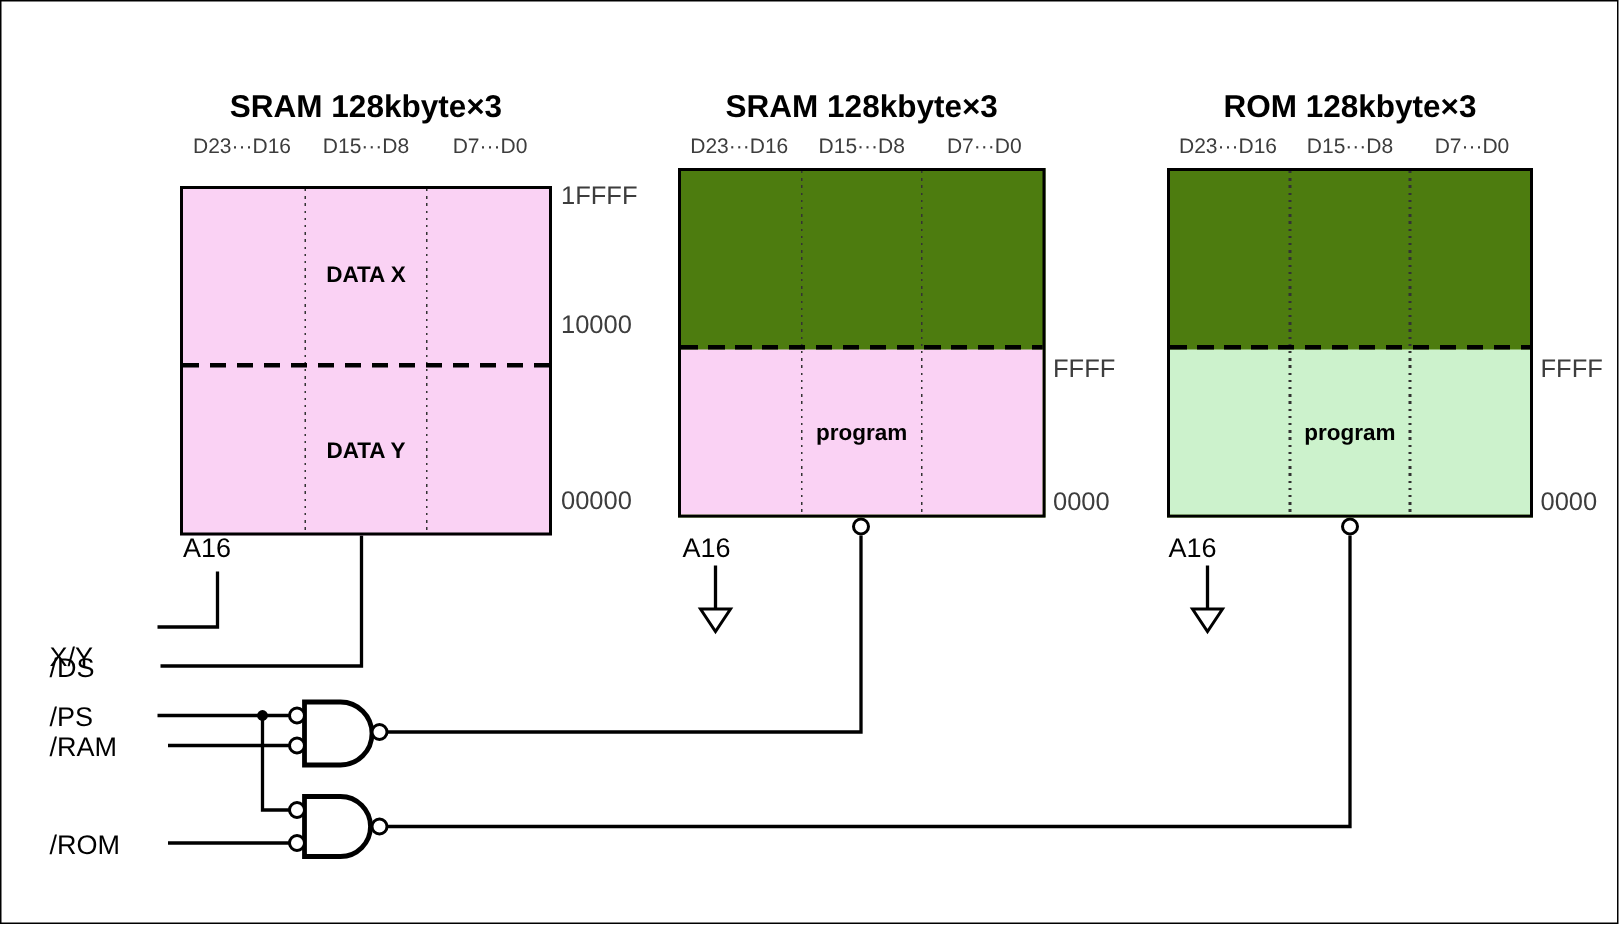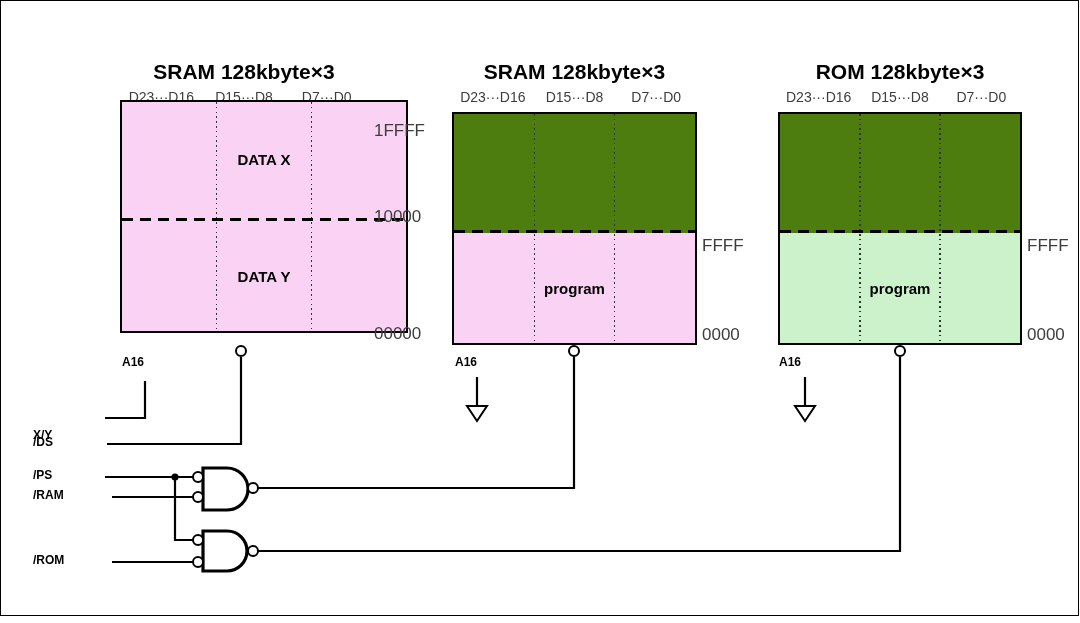--- a/index.html
+++ b/index.html
@@ -14,21 +14,21 @@
   .fill-bottom{position:absolute;left:0;right:0;top:119px;bottom:0;}
   .fill-bottom.pink{background:var(--sram-fill,#fad2f4);}
   .fill-bottom.green{background:var(--rom-fill,#ccf2cc);}
   .dash-div{position:absolute;left:0;right:0;top:116px;height:2.5px;
         background:repeating-linear-gradient(90deg,#000 0 11px,transparent 11px 18px);}
   .dotcol{position:absolute;top:0;bottom:0;width:1.4px;
         background:repeating-linear-gradient(180deg,#333 0 1.6px,transparent 1.6px 4.8px);}
   .dotcol.c1{left:33.1%;} .dotcol.c2{left:66.4%;}
   .region-label{position:absolute;left:0;right:0;text-align:center;font-size:15px;font-weight:bold;color:#000;}
   .addr{position:absolute;font-size:17px;color:#3d3d3d;white-space:nowrap;}
-  .siglabel{position:absolute;font-size:12px;font-weight:bold;color:#000;white-space:nowrap;}
+  .siglabel{position:absolute;font-size:18px;font-weight:normal;color:#000;white-space:nowrap;}
   svg.overlay{position:absolute;left:0;top:0;}
   .wire{stroke:var(--line,#000);stroke-width:2.2;fill:none;}
   .gatebody{stroke:var(--line,#000);stroke-width:3.2;fill:#fff;}
   .bubble{stroke:var(--line,#000);stroke-width:2;fill:#fff;}
   .junction{fill:var(--line,#000);stroke:none;}
   .arrowhead{stroke:var(--line,#000);stroke-width:2;fill:#fff;}
 </style>
 </head>
 <body>
 
@@ -74,21 +74,21 @@
     <circle class="bubble" cx="574" cy="351" r="5"></circle>
     <circle class="bubble" cx="900" cy="351" r="5"></circle>
   </svg>
 
   <div class="chip-title" style="left:120px;top:60px;width:248px;">SRAM 128kbyte×3</div>
   <div class="bus-row" style="left:120px;top:89px;width:248px;">
     <span>D23···D16</span>
     <span>D15···D8</span>
     <span>D7···D0</span>
   </div>
-  <div class="membox fill-all" style="left:120px;top:100px;width:288px;height:233px;">
+  <div class="membox fill-all" style="left:120px;top:124px;width:248px;height:233px;">
     <div class="dotcol c1"></div>
     <div class="dotcol c2"></div>
     <div class="dash-div"></div>
     <div class="region-label" style="top:49px;">DATA X</div>
     <div class="region-label" style="top:166px;">DATA Y</div>
   </div>
   <div class="addr" style="left:374px;top:121px;">1FFFF</div>
   <div class="addr" style="left:374px;top:207px;">10000</div>
   <div class="addr" style="left:374px;top:324px;">00000</div>
   <div class="siglabel" style="left:122px;top:355px;">A16</div>

